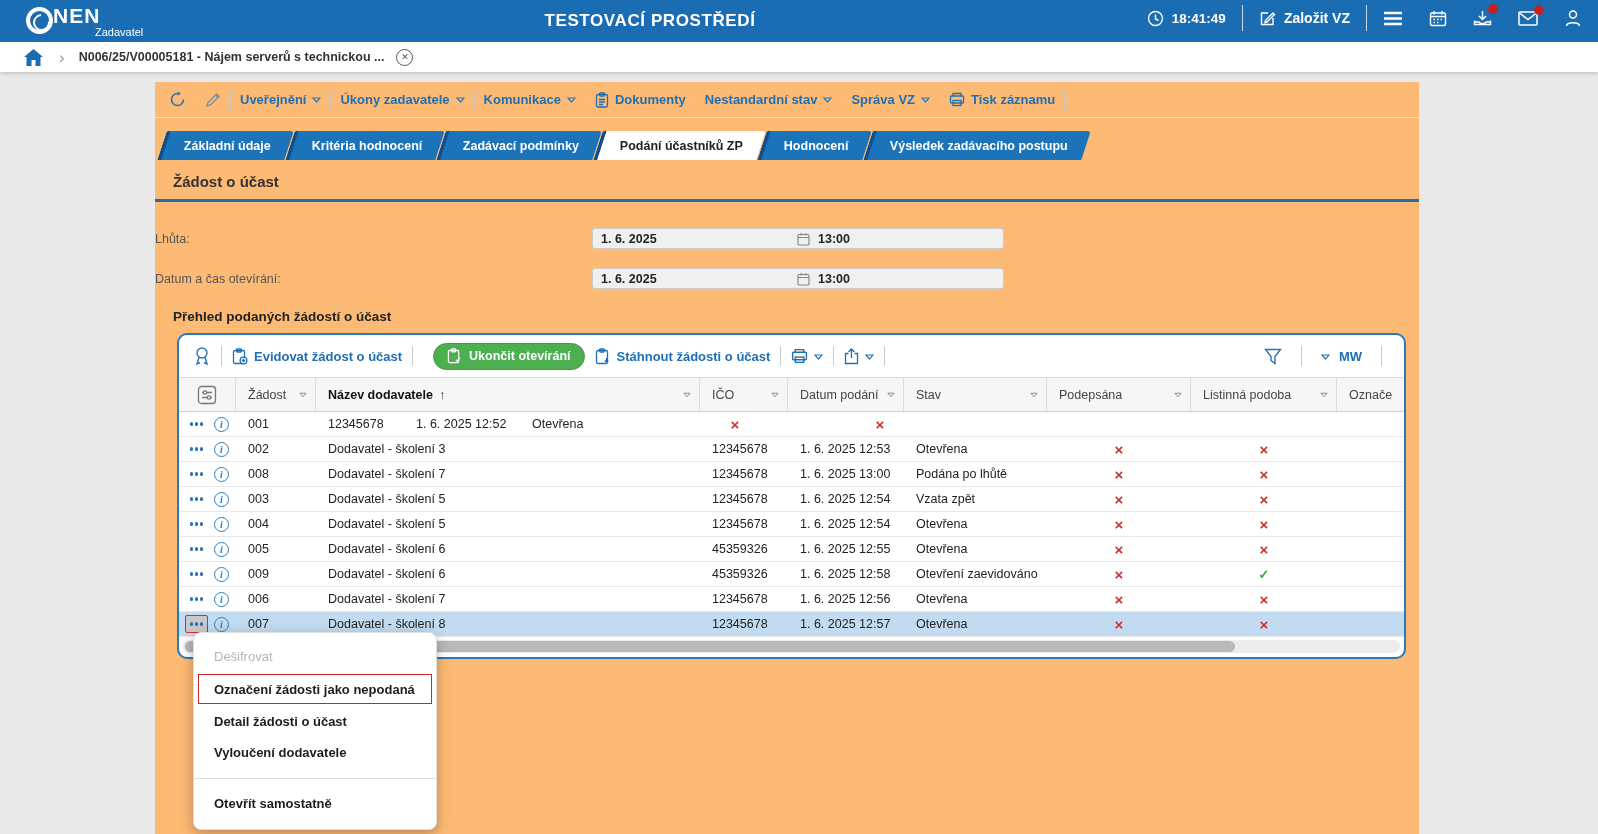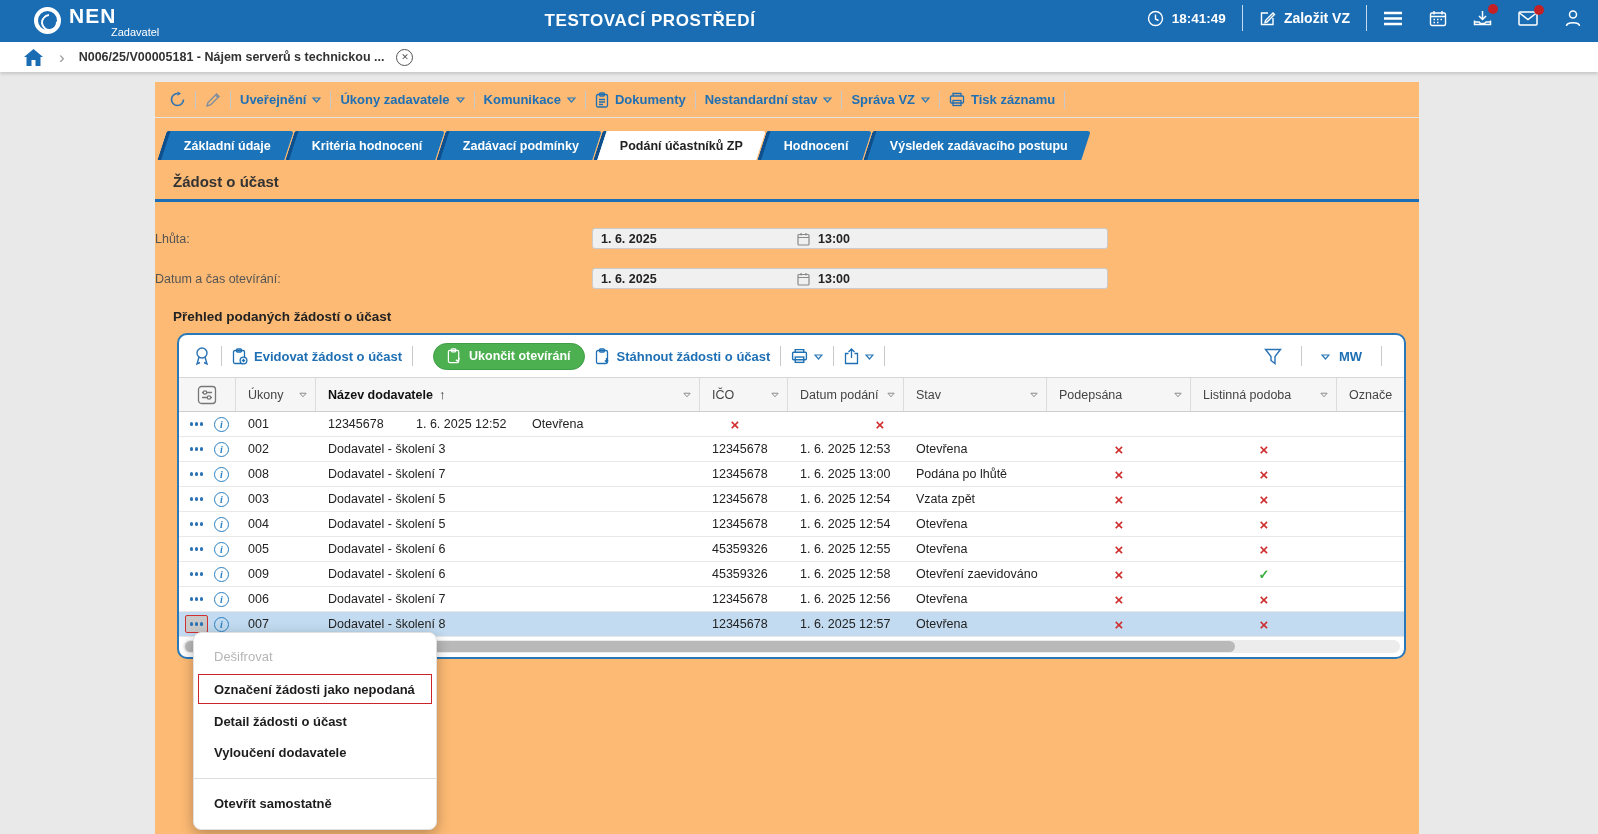--- a/index.html
+++ b/index.html
@@ -2,21 +2,21 @@
 <html><head>
 <meta charset="utf-8">
 <style>
   * { margin:0; padding:0; box-sizing:border-box; }
   html,body { width:1598px; height:834px; overflow:hidden; }
   body { font-family:"Liberation Sans", sans-serif; background:#e9e9e9; position:relative; }
   svg { display:block; }
 
   
   .topbar { position:absolute; left:0; top:0; width:1598px; height:42px; background:#1b6db3; color:#fff; }
-  .logo-wrap { position:absolute; left:34px; top:5px; display:flex; align-items:flex-start; gap:8px; }
+  .logo-wrap { position:absolute; left:26px; top:5px; display:flex; align-items:flex-start; }
   .logo-ring { width:27px; height:27px; border:4px solid #fff; border-radius:50%; position:relative; margin-top:2px; }
   .logo-ring::after { content:""; position:absolute; left:3px; top:3px; width:13px; height:13px; border:2px solid #fff; border-radius:50%; border-top-color:transparent; transform:rotate(40deg); }
   .logo-text { display:flex; flex-direction:column; }
   .logo-main { font-size:21px; font-weight:bold; letter-spacing:1px; line-height:22px; }
   .logo-sub { font-size:11px; line-height:12px; padding-left:42px; margin-top:-1px; }
   .env-title { position:absolute; left:650px; top:50%; transform:translate(-50%,-50%); font-size:17px; font-weight:bold; letter-spacing:.6px; white-space:nowrap; }
   .top-right { position:absolute; right:16px; top:0; height:36px; display:flex; align-items:center; gap:16px; }
   .tr-group { display:flex; align-items:center; gap:8px; cursor:pointer; }
   .tr-time { font-size:13.5px; font-weight:bold; }
   .tr-create { font-size:14px; font-weight:bold; }
@@ -49,21 +49,21 @@
   .tab.active { background:#fff; }
   .tab.active span { color:#222; }
 
   .sec-title { margin:13px 0 0 18px; font-size:15px; font-weight:bold; color:#333; }
   .blue-rule { height:3px; background:#1c6fb4; margin-top:9px; }
 
   
   .form { margin-top:26px; display:flex; flex-direction:column; gap:19px; }
   .form-row { display:flex; align-items:center; }
   .form-label { width:437px; text-align:left; padding-right:9px; font-size:12.5px; color:#555; }
-  .form-field { width:516px; height:21px; background:#f1f0f0; border:1px solid #cbcbcb; border-radius:3px; display:flex; align-items:center; padding:0 8px; }
+  .form-field { width:412px; height:21px; background:#f1f0f0; border:1px solid #cbcbcb; border-radius:3px; display:flex; align-items:center; padding:0 8px; }
   .ff-date { width:196px; font-size:12.5px; font-weight:bold; color:#222; }
   .ff-cal { color:#8a8a8a; margin-right:8px; }
   .ff-time { font-size:12.5px; font-weight:bold; color:#222; }
 
   .tbl-title { margin:20px 0 1px 18px; font-size:13.5px; font-weight:bold; color:#222; }
 
   
   .grid { margin:9px 0 0 22px; width:1229px; border:2px solid #2878ba; border-radius:10px; background:#fff; }
   .grid-toolbar { height:42px; display:flex; align-items:center; padding:0 12px 0 14px; }
   .gt-sep { width:1px; height:20px; background:#c9c9c9; margin:0 10px; flex:none; }
@@ -422,21 +422,21 @@
     <div class="thead">
       <div class="th-act">
         <svg width="20" height="20" viewBox="0 0 20 20" fill="none" stroke="currentColor" stroke-width="1.3">
             <rect x="1.5" y="1.5" width="17" height="17" rx="3"></rect>
             <path d="M5 7.5 H15 M5 12.5 H15"></path>
             <circle cx="8" cy="7.5" r="1.7" fill="#fff"></circle>
             <circle cx="12" cy="12.5" r="1.7" fill="#fff"></circle>
           </svg>
       </div>
       <div class="th c-cislo">
-        <span class="lbl">Úkony</span>
+        <span class="lbl">Žádost</span>
         <span class="fcaret">
             <svg width="8" height="6" viewBox="0 0 9 6" fill="none" stroke="currentColor" stroke-width="1.1">
               <path d="M1 1 L4.5 5 L8 1 Z"></path>
             </svg>
           </span>
       </div>
       <div class="th c-nazev sorted">
         <span class="lbl">Název dodavatele</span>
         <span class="sort-arrow">↑</span>
         <span class="fcaret">

